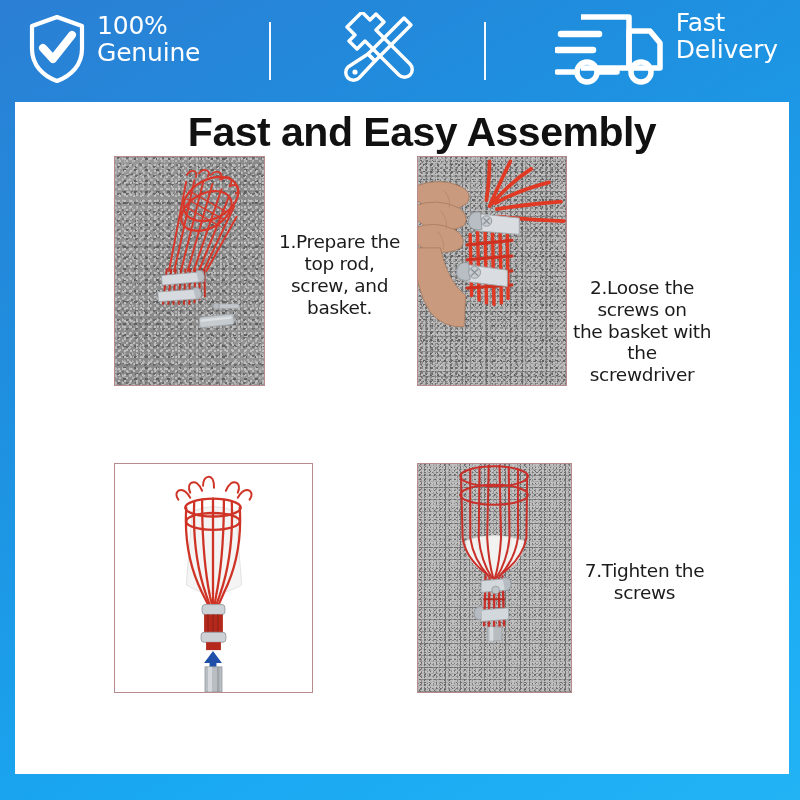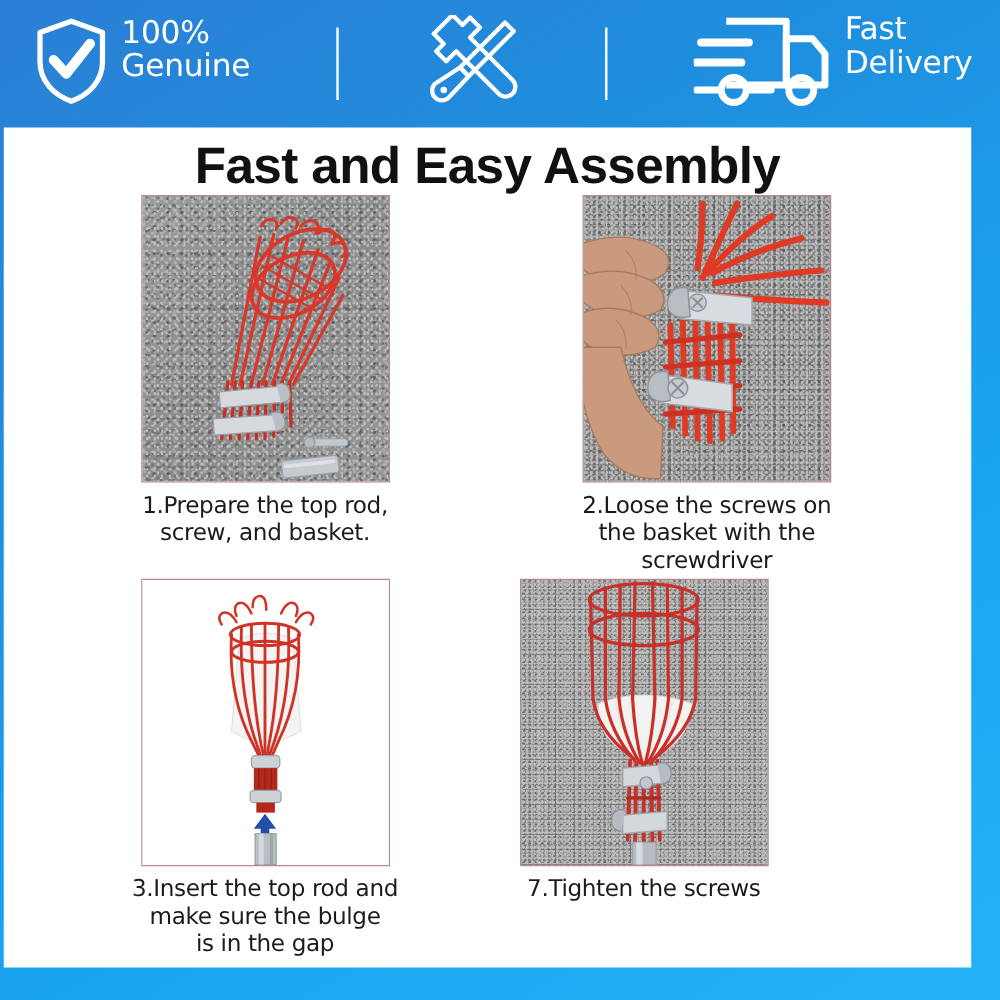--- a/index.html
+++ b/index.html
@@ -46,23 +46,24 @@
     width: 2px;
     height: 58px;
     background: #ffffff;
     opacity: 0.95;
     flex: 0 0 auto;
   }
 
   
   .card {
     position: absolute;
-    left: 3px; top: 102px;
+    left: 15px; top: 102px;
     width: 774px; height: 672px;
     background: #ffffff;
+    padding-left: 40px;
   }
 
   
   .headline {
     text-align: center;
     font-family: "Liberation Sans", sans-serif;
     font-weight: bold;
     font-size: 41px;
     color: #111111;
     letter-spacing: -0.5px;
@@ -74,21 +75,21 @@
   
   .grid {
     position: relative;
     width: 774px;
     height: 612px;
   }
   .step {
     position: absolute;
     width: 300px;
     display: flex;
-    flex-direction: column;
+    flex-direction: row;
     align-items: center;
   }
   .step-1 { left: 59px;  top: 0px; }
   .step-2 { left: 362px; top: 0px; align-items: flex-end; }
   .step-3 { left: 59px;  top: 307px; }
   .step-4 { left: 362px; top: 307px; }
 
   .photo {
     position: relative;
     width: 199px;
@@ -378,23 +379,20 @@
               <path d="M99 189 L90 201 L95.5 201 L95.5 218 L102.5 218 L102.5 201 L108 201 Z" fill="#1f4fa8"></path>
             </g>
 
             <g>
               <rect x="91" y="205" width="17" height="25" fill="#b9bec3" stroke="#9aa1a6" stroke-width="1"></rect>
               <rect x="94" y="205" width="4" height="25" fill="#d9dee2" opacity="0.85"></rect>
               <rect x="103" y="205" width="2.5" height="25" fill="#8f959a" opacity="0.6"></rect>
             </g>
           </svg>
         </div>
-        <div class="caption">3.Insert the top rod and
-make sure the bulge
-is in the gap</div>
       </div>
 
       <div class="step step-4">
         <div class="photo">
           <div class="carpet fine"></div>
           <svg class="photo-svg" viewBox="0 0 199 230">
 
             <path d="M62 100 Q99 86 138 100 Q136 134 99 146 Q62 134 62 100 Z" fill="#f2f2f0" stroke="#dedede" stroke-width="1"></path>
             <g stroke="#e3e3e1" stroke-width="1" fill="none">
               <path d="M76 98 Q80 126 99 144"></path>

